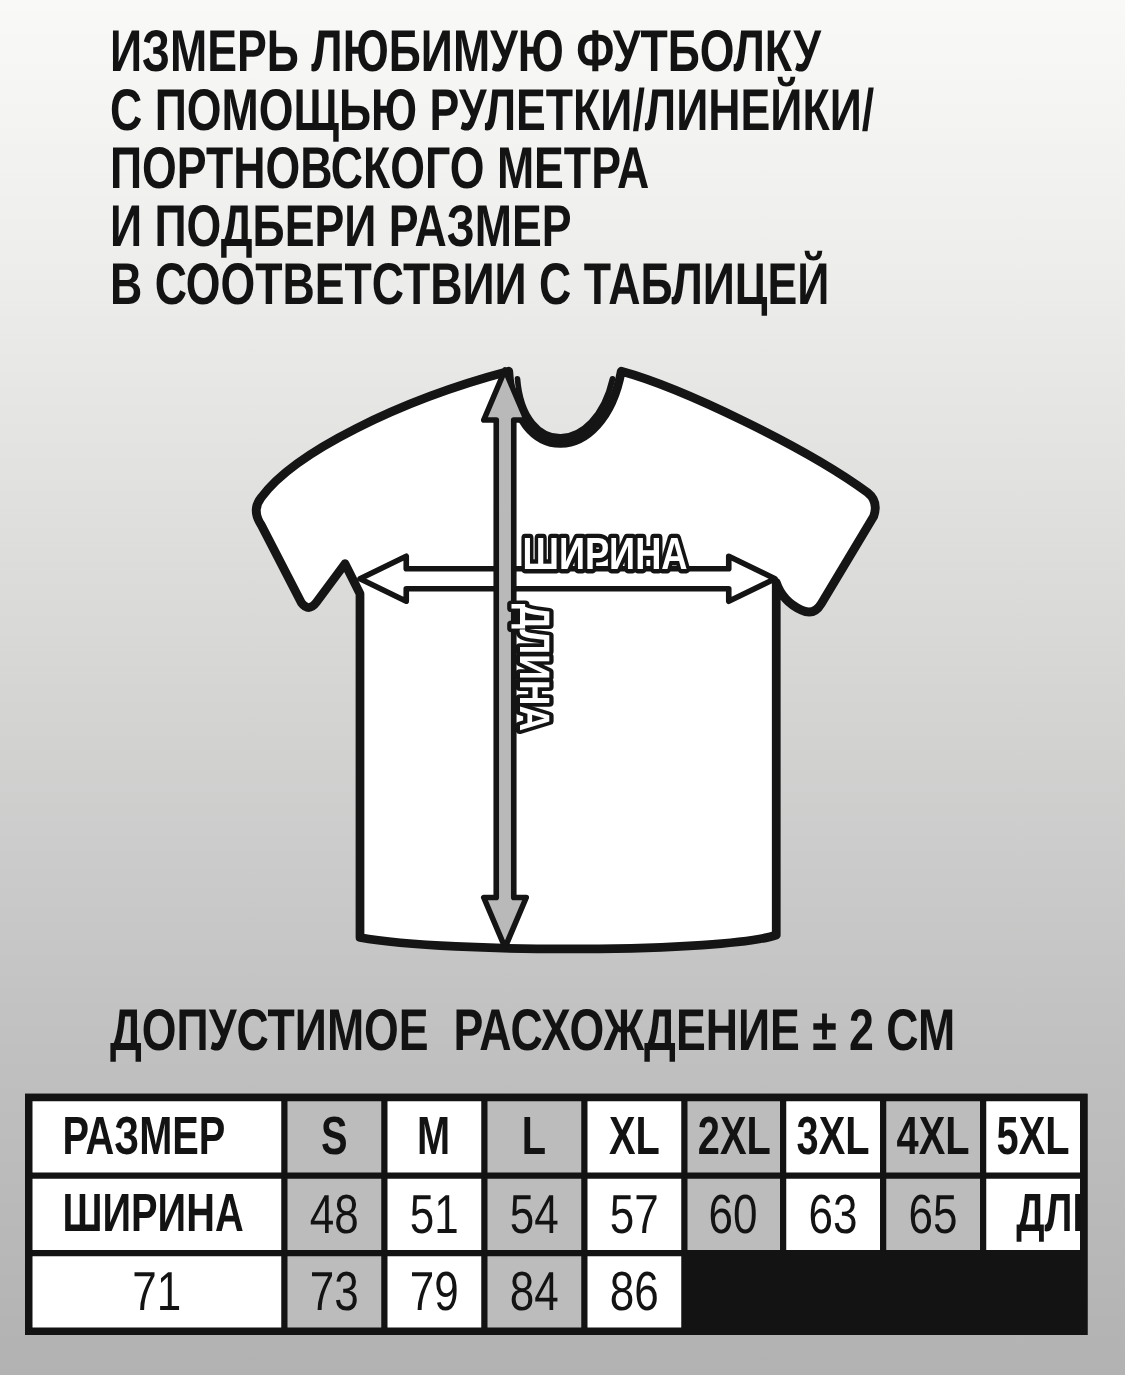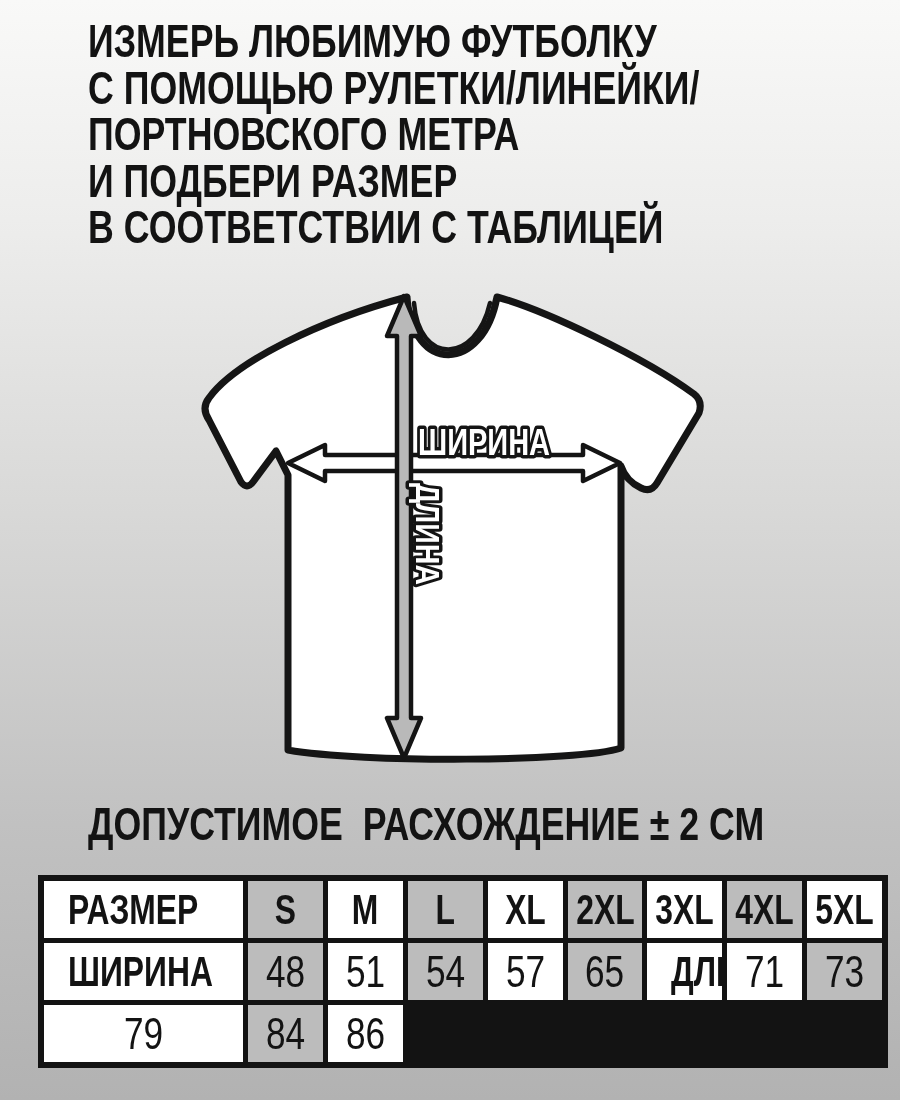--- a/index.html
+++ b/index.html
@@ -17,21 +17,21 @@
   }
   .subtitle{
     position:absolute;left:88px;top:801px;
     font-size:47px;font-weight:700;line-height:46px;
     white-space:pre;
     transform:scaleX(0.76);transform-origin:left top;
   }
   .diagram-wrap{position:absolute;left:0;top:270px;width:900px;height:530px;}
   
   .size-table{
-    position:absolute;left:38px;top:875px;width:850px;
+    position:absolute;left:20px;top:875px;width:850px;
     box-sizing:border-box;border:6px solid #131313;background:#131313;
     display:grid;grid-template-columns:199px repeat(8,1fr);
     grid-auto-rows:57px;gap:5px;
   }
   .cell{display:flex;align-items:center;justify-content:center;overflow:hidden;}
   .cell.white{background:#ffffff;}
   .cell.gray{background:#bcbcbc;}
   .cell span{display:inline-block;white-space:nowrap;color:#131313;}
   .hdr span,.lbl span{font-weight:700;font-size:43px;transform:scaleX(0.74);}
   .lbl{justify-content:flex-start;padding-left:24px;}
@@ -123,20 +123,26 @@
   <div class="cell white num">
       <span>51</span>
     </div>
   <div class="cell gray num">
       <span>54</span>
     </div>
   <div class="cell white num">
       <span>57</span>
     </div>
   <div class="cell gray num">
+      <span>60</span>
+    </div>
+  <div class="cell white num">
+      <span>63</span>
+    </div>
+  <div class="cell gray num">
       <span>65</span>
     </div>
 
   <div class="cell white lbl">
       <span>ДЛИНА</span>
     </div>
   <div class="cell white num">
       <span>71</span>
     </div>
   <div class="cell gray num">

